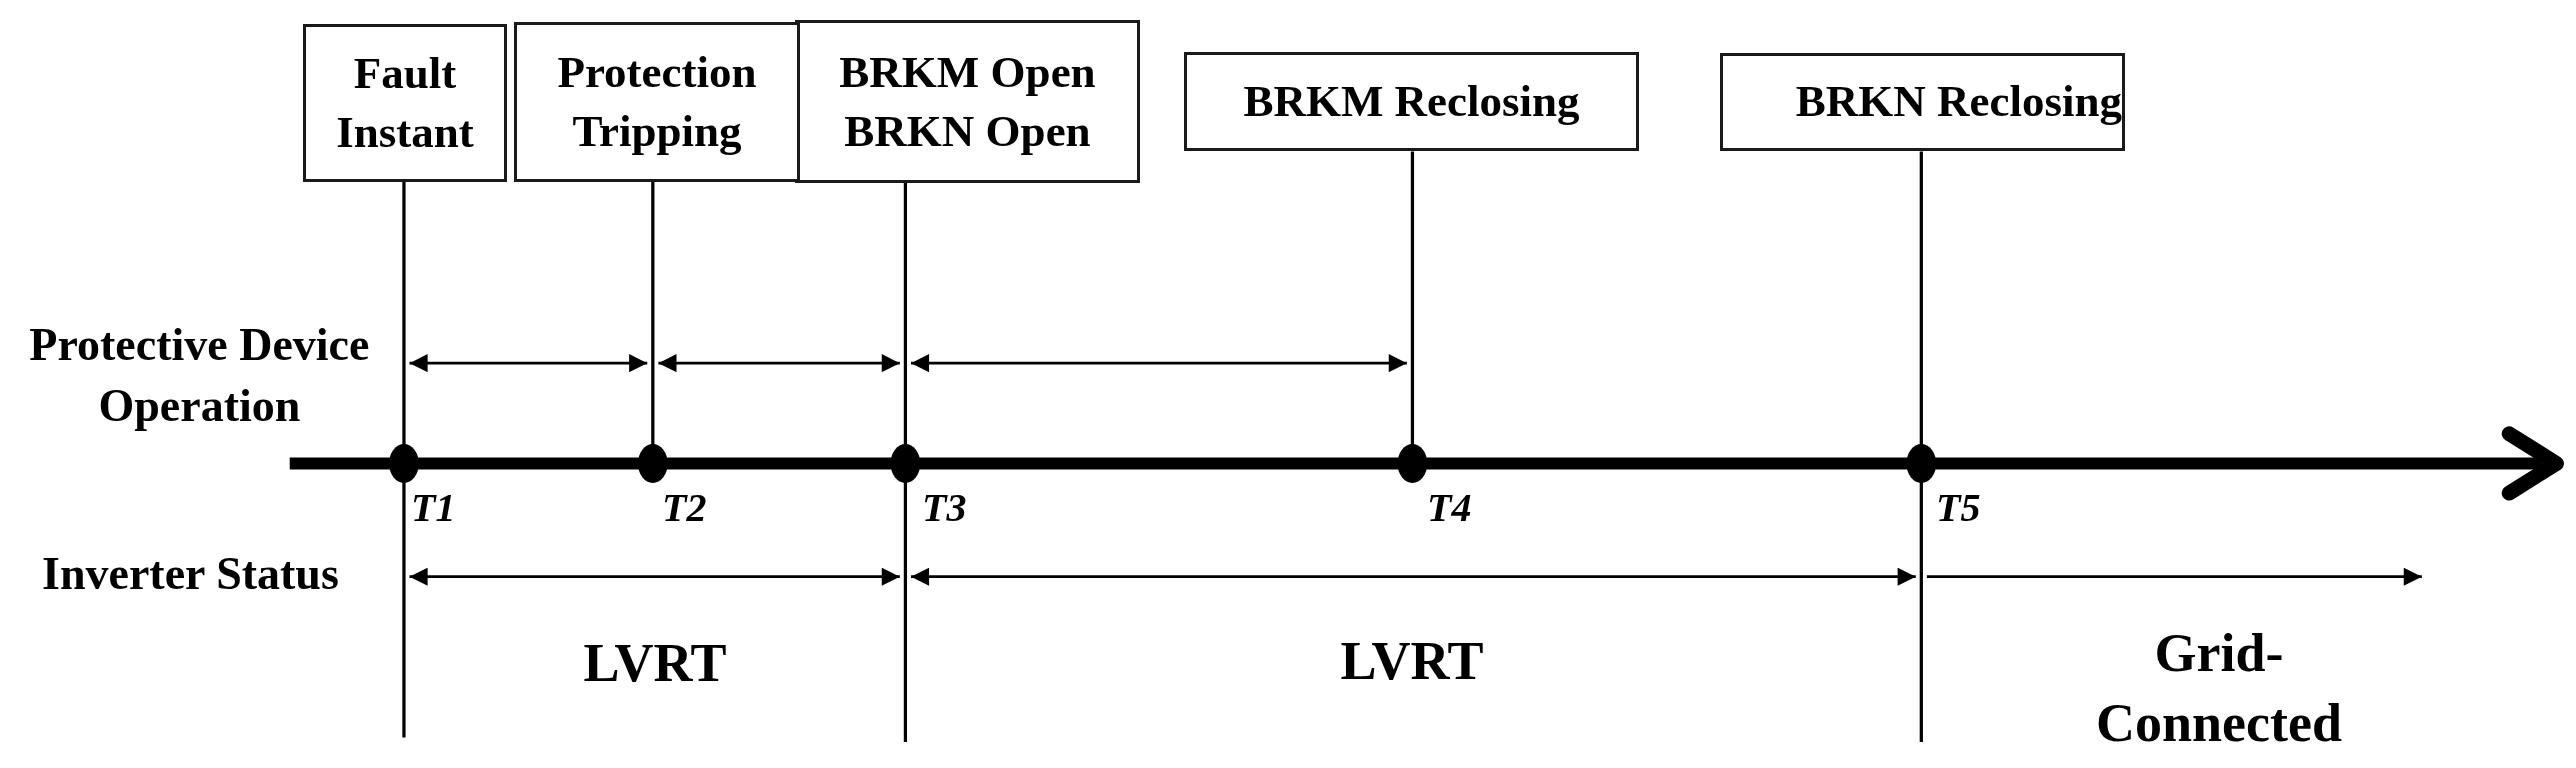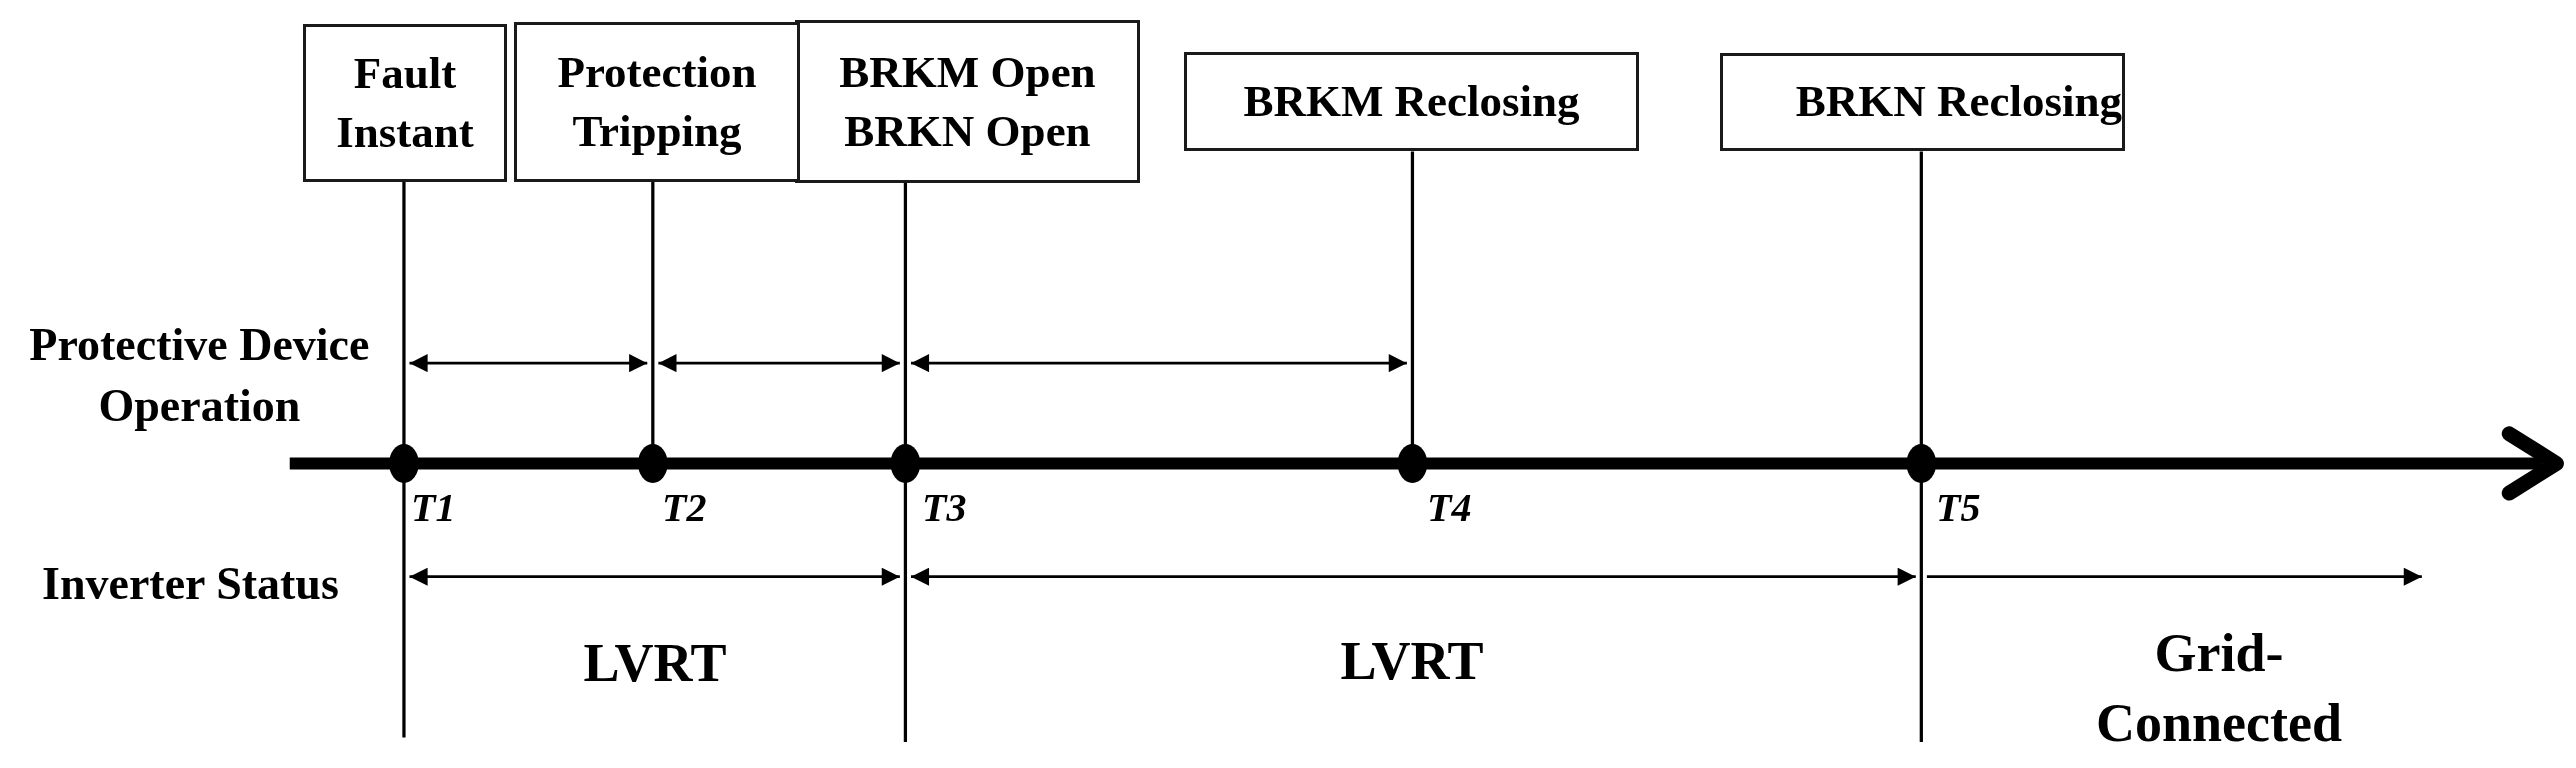--- a/index.html
+++ b/index.html
@@ -96,21 +96,21 @@
   </div>
 
   <div class="tick-label" style="left:411px;top:488px;">T1</div>
   <div class="tick-label" style="left:662px;top:488px;">T2</div>
   <div class="tick-label" style="left:922px;top:488px;">T3</div>
   <div class="tick-label" style="left:1427px;top:488px;">T4</div>
   <div class="tick-label" style="left:1936px;top:488px;">T5</div>
 
   <div class="row-label" style="left:20.4px;top:303px;width:358px;margin-top:12px;">Protective Device
 Operation</div>
-  <div class="row-label" style="left:42px;top:544px;white-space:nowrap;margin-top:10px;">Inverter Status</div>
+  <div class="row-label" style="left:42px;top:544px;white-space:nowrap;">Inverter Status</div>
 
   <div class="phase-label" style="left:655px;top:628px;">LVRT</div>
   <div class="phase-label" style="left:1412px;top:626px;">LVRT</div>
   <div class="phase-label" style="left:2219px;top:618px;">Grid-Connected
 Operation</div>
 
 </div>
 
 
 </body></html>

